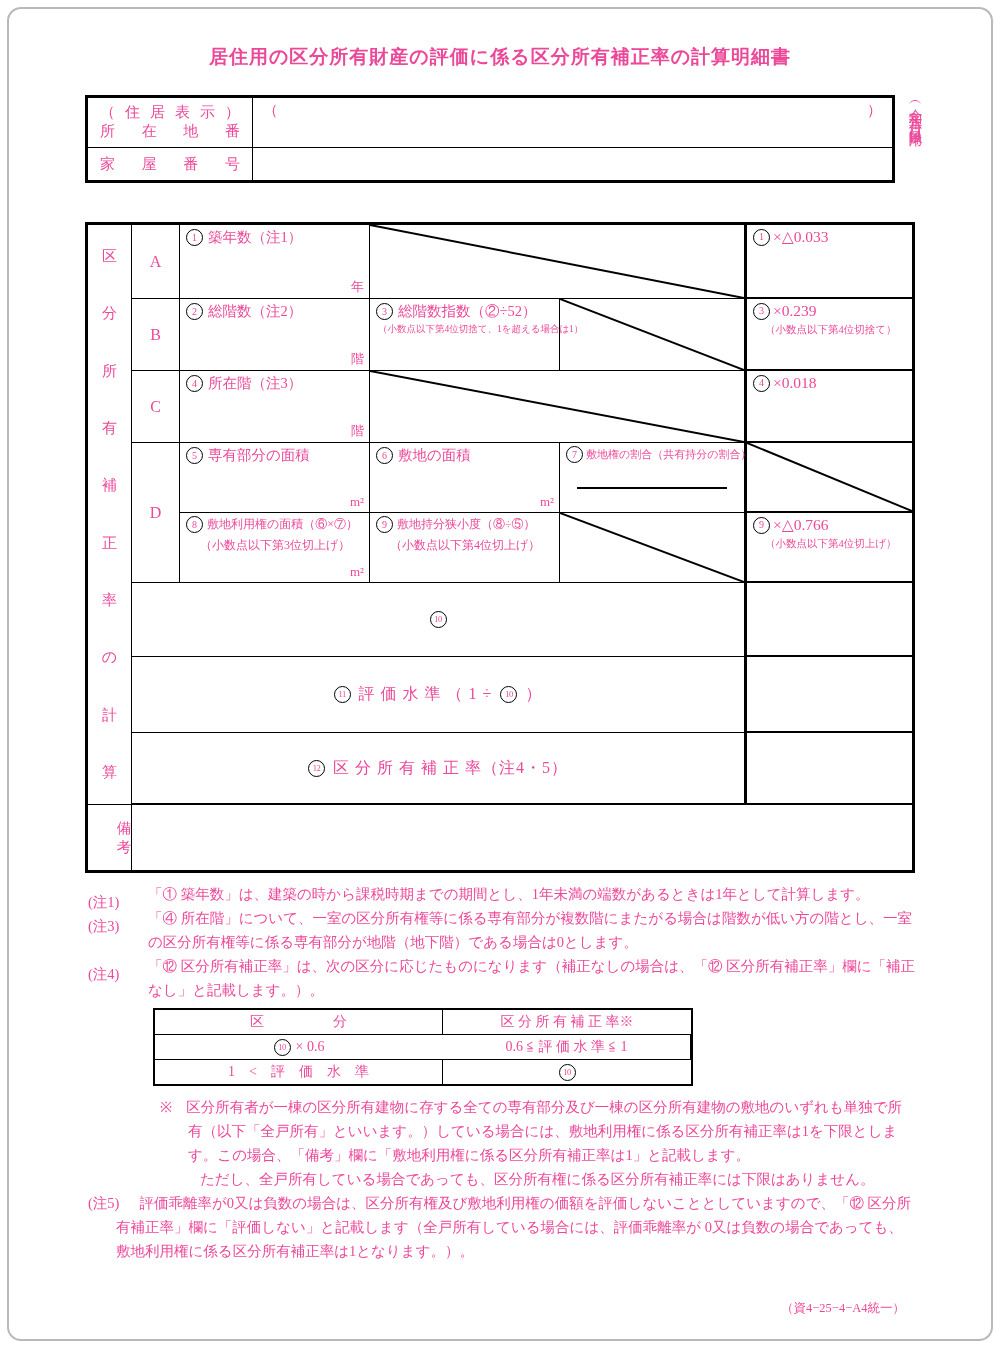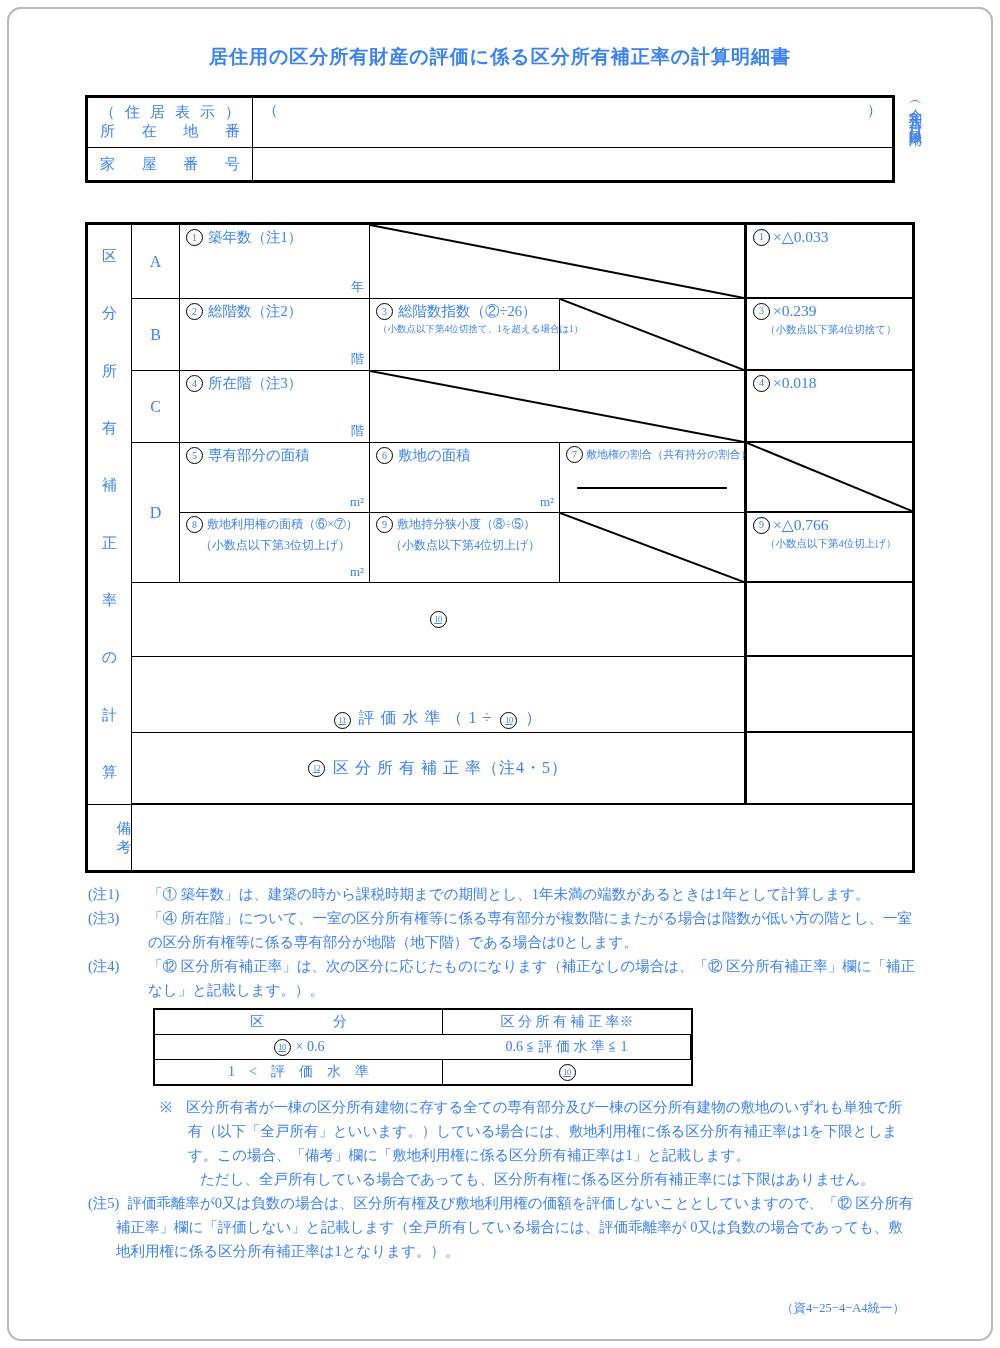--- a/index.html
+++ b/index.html
@@ -1,18 +1,18 @@
 <!DOCTYPE html>
 <html><head>
 <meta charset="utf-8">
 <style>
   html,body { margin:0; padding:0; background:#ffffff; }
   .page {
     position:relative; width:1000px; height:1348px; background:#ffffff;
-    font-family:"Liberation Serif","DejaVu Serif",serif; color:#3b82f6; overflow:hidden;
+    font-family:"Liberation Serif","DejaVu Serif",serif; color:#ec4899; overflow:hidden;
   }
   .frame { position:absolute; inset:7px; border:2px solid #b7b9bc; border-radius:14px; }
 
   .title {
     position:absolute; top:44px; left:0; width:100%; text-align:center;
     font-family:"Liberation Sans","DejaVu Sans",sans-serif; font-weight:bold;
     font-size:19px; letter-spacing:1px;
   }
 
   
@@ -58,34 +58,34 @@
   .sub-note2 { font-size:12px; margin:4px 0 0 14px; white-space:nowrap; }
   .unit { position:absolute; right:5px; bottom:2px; font-size:13px; }
   .res-line { display:flex; align-items:center; gap:3px; font-size:15.5px; white-space:nowrap; }
   .res-note { font-size:10.5px; margin:3px 0 0 12px; white-space:nowrap; }
 
   .circ {
     display:inline-flex; align-items:center; justify-content:center; flex:none;
     width:15px; height:15px; border:1.2px solid #000; border-radius:50%;
     font-size:10px; line-height:1; font-family:"Liberation Serif","DejaVu Serif",serif;
   }
-  .circ.two { font-size:8.5px; letter-spacing:-0.5px;text-decoration:underline; }
+  .circ.two { font-size:8.5px; letter-spacing:-0.5px; }
 
   .diag-svg { position:absolute; inset:0; width:100%; height:100%; display:block; }
   .frac-bar { position:absolute; left:50%; top:64%; transform:translateX(-50%); width:150px; border-top:2px solid #000; }
 
   .wide-row { display:flex; align-items:center; justify-content:center; gap:8px; font-size:16px; letter-spacing:1px; }
   .remarks-label { display:flex; align-items:center; justify-content:center; font-size:14.5px; letter-spacing:1px; }
 
   
   .notes { position:absolute; left:88px; top:882px; width:828px; font-size:14.5px; line-height:24px; }
   .note { position:relative; padding-left:60px; }
-  .nid { position:absolute; left:0; top:0;text-align:center; }
+  .nid { position:absolute; left:0; top:8px;text-align:center; }
   .note5 { padding-left:28px; text-indent:-28px; }
-  .note5 .nid5 { margin-right:8px; }
+  .note5 .nid5 { margin-right:20px; }
   .kome { padding-left:100px; text-indent:-28px; margin-top:3px; }
   .kome .kmark { margin-right:14px; }
   .kome2 { display:inline-block; text-indent:12px; }
 
   .n4t {
     width:540px; margin:6px 0 9px 65px; border:2px solid #000; box-sizing:border-box;
     display:grid; grid-template-columns:288px auto;
   }
   .n4c { border-right:1.5px solid #000; border-bottom:1.5px solid #000; height:24px; display:flex; align-items:center; justify-content:center; font-size:14px; line-height:1; gap:5px; }
   .n4c.nr { border-right:none; }
@@ -175,21 +175,21 @@
     <div class="c" style="grid-column:3;grid-row:2;">
       <div class="lab-line">
           <span class="circ">2</span>
           <span>総階数（注2）</span>
         </div>
       <span class="unit">階</span>
     </div>
     <div class="c" style="grid-column:4;grid-row:2;">
       <div class="lab-line">
           <span class="circ">3</span>
-          <span>総階数指数（②÷26）</span>
+          <span>総階数指数（②÷52）</span>
         </div>
       <div class="sub-note" style="font-size:9.5px;">（小数点以下第4位切捨て、1を超える場合は1）</div>
     </div>
     <div class="c nopad" style="grid-column:5;grid-row:2;">
       <svg class="diag-svg" viewBox="0 0 100 100" preserveAspectRatio="none">
           <line x1="0" y1="0" x2="100" y2="100" vector-effect="non-scaling-stroke" stroke="#000" stroke-width="2"></line>
         </svg>
     </div>
     <div class="c thickL thickB" style="grid-column:6;grid-row:2;">
       <div class="res-line">
@@ -272,21 +272,21 @@
           <span>×△0.766</span>
         </div>
       <div class="res-note">（小数点以下第4位切上げ）</div>
     </div>
 
     <div class="c wide-row" style="grid-column:2/6;grid-row:6;">
       <span class="circ two">10</span>
     </div>
     <div class="c thickL thickB" style="grid-column:6;grid-row:6;"></div>
 
-    <div class="c wide-row" style="grid-column:2/6;grid-row:7;align-items:flex-end;">
+    <div class="c wide-row" style="grid-column:2/6;grid-row:7;">
       <span class="circ two">11</span>
         <span>評 価 水 準 （ 1 ÷</span>
         <span class="circ two">10</span>
         <span>）</span>
     </div>
     <div class="c thickL thickB" style="grid-column:6;grid-row:7;"></div>
 
     <div class="c wide-row thickB" style="grid-column:2/6;grid-row:8;">
       <span class="circ two">12</span>
         <span>区 分 所 有 補 正 率（注4・5）</span>

